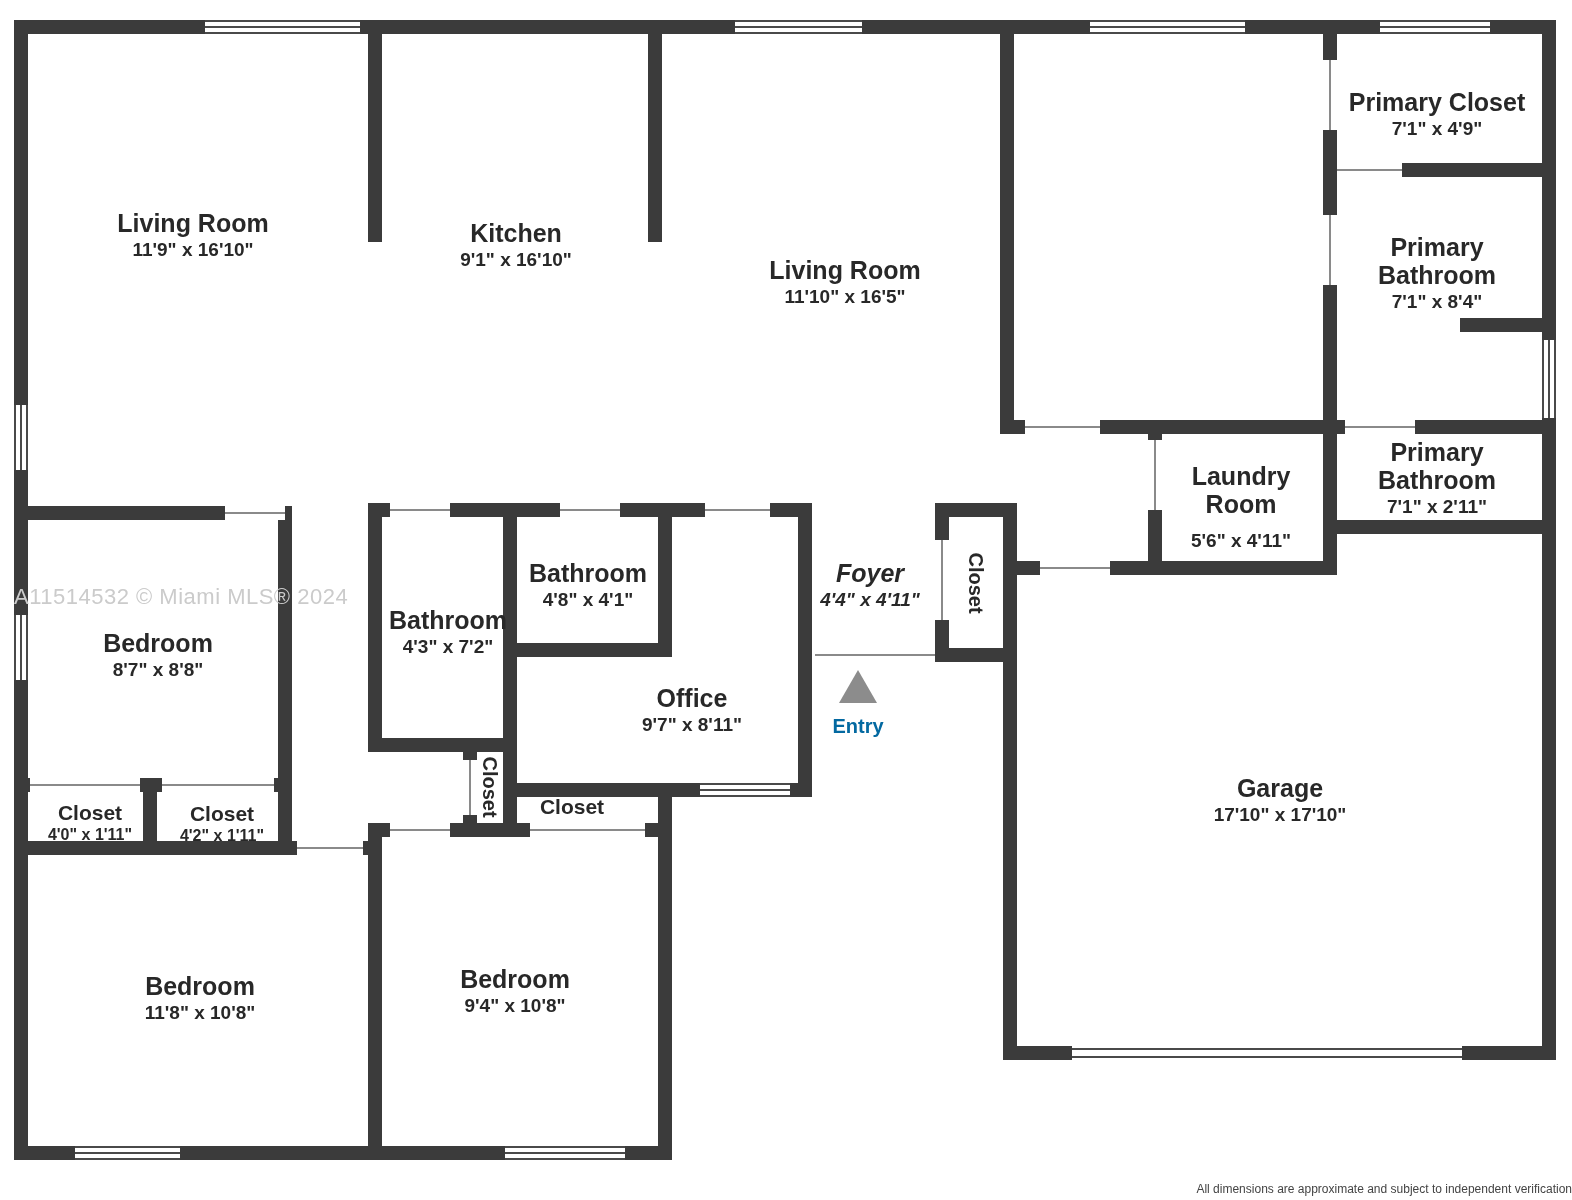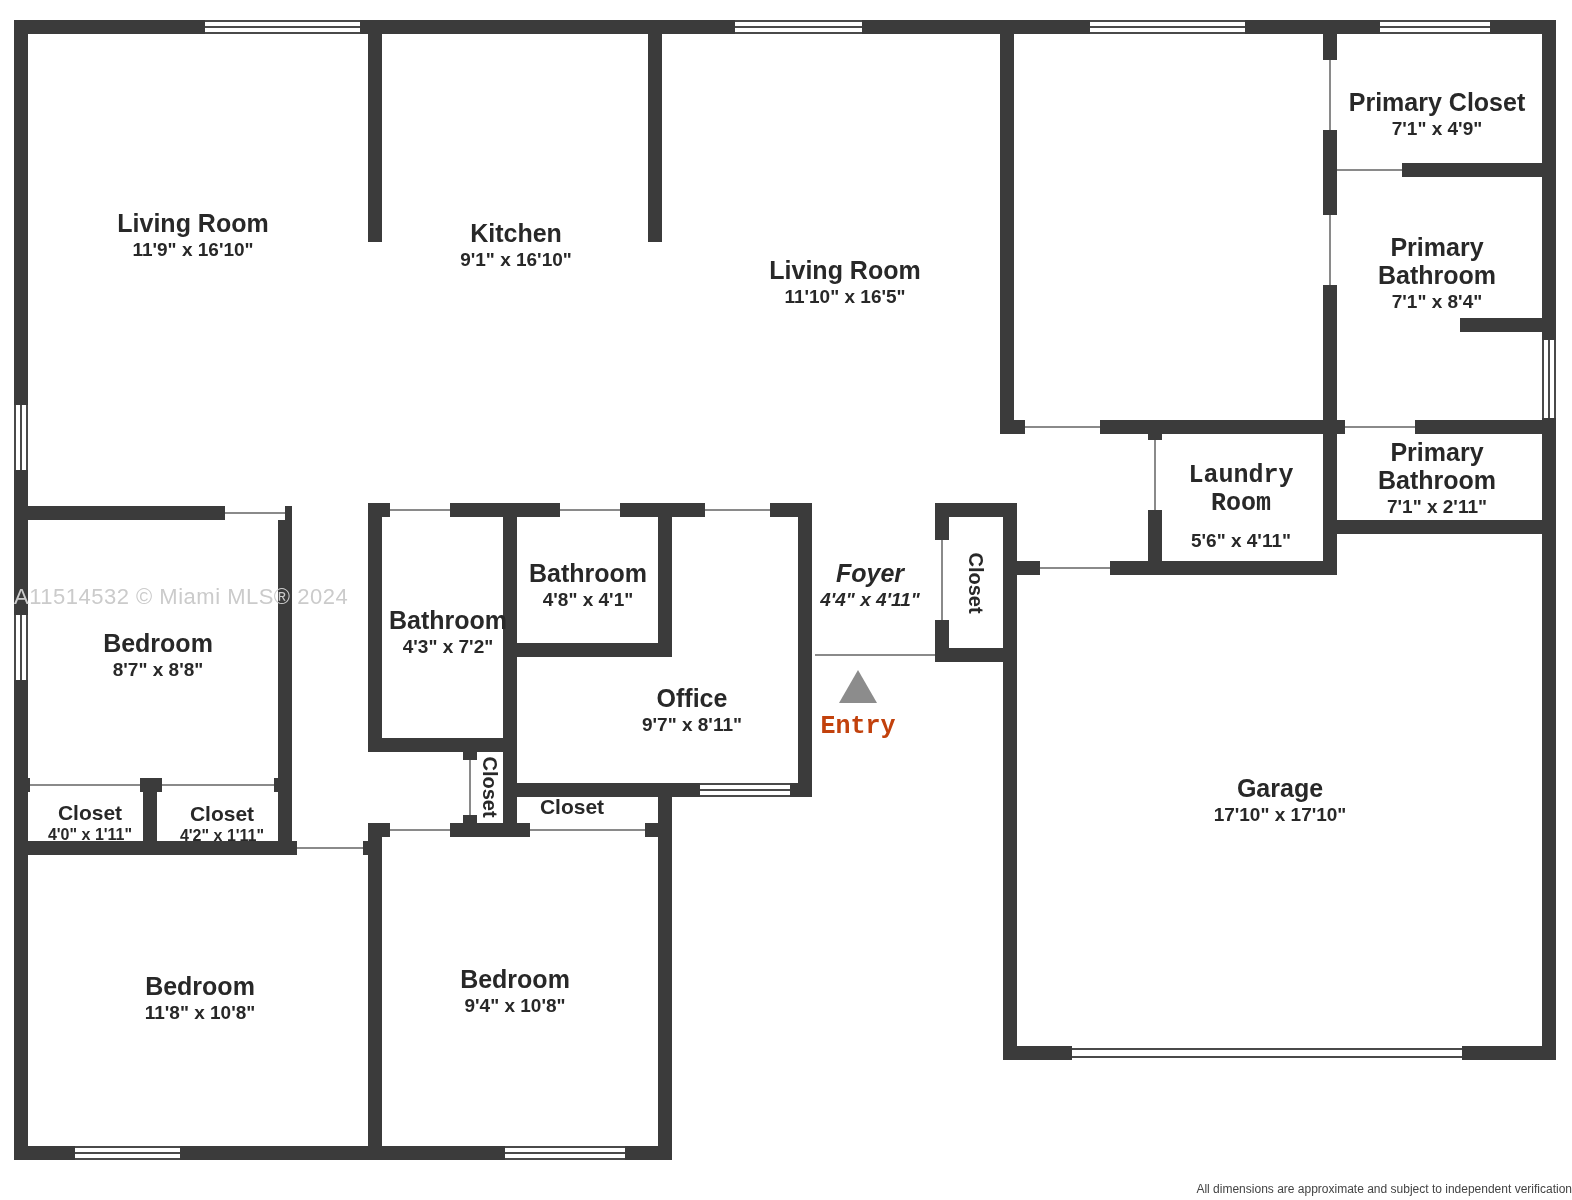--- a/index.html
+++ b/index.html
@@ -15,26 +15,26 @@
     position:absolute;
     transform:translate(-50%,-50%);
     text-align:center;
     color:#282828;
     z-index:2;
   }
   .room-name { font-size:25px; font-weight:700; line-height:1.12; white-space:nowrap; }
   .room-dims { font-size:19px; font-weight:700; margin-top:2px; white-space:nowrap; }
   .wrap .room-name { white-space:normal; }
   .w150 .room-name { width:150px; margin:0 auto; }
-  .w110 .room-name { width:110px; margin:12px auto;font-family:Liberation Mono, monospace; }
+  .w110 .room-name { width:110px; margin:12px auto; }
   .sm .room-name { font-size:21px; }
   .sm .room-dims { font-size:16px; margin-top:1px; }
   .vertical { transform:translate(-50%,-50%) rotate(90deg); }
   .vertical .room-name { font-size:20px; }
-  .entry-label { font-size:25px; font-weight:700; color:#c2410c;font-family:Liberation Mono, monospace; }
+  .entry-label { font-size:20px; font-weight:700; color:#0369a1; }
   .watermark {
     position:absolute; left:14px; top:584px;
     font-size:22px; color:#cbcbcb; letter-spacing:0.5px;
     z-index:1; white-space:nowrap;
   }
   .footer {
     position:absolute; left:0; right:0; bottom:4px;
     text-align:right; font-size:12px; color:#444444; z-index:2;
   }
 </style>

